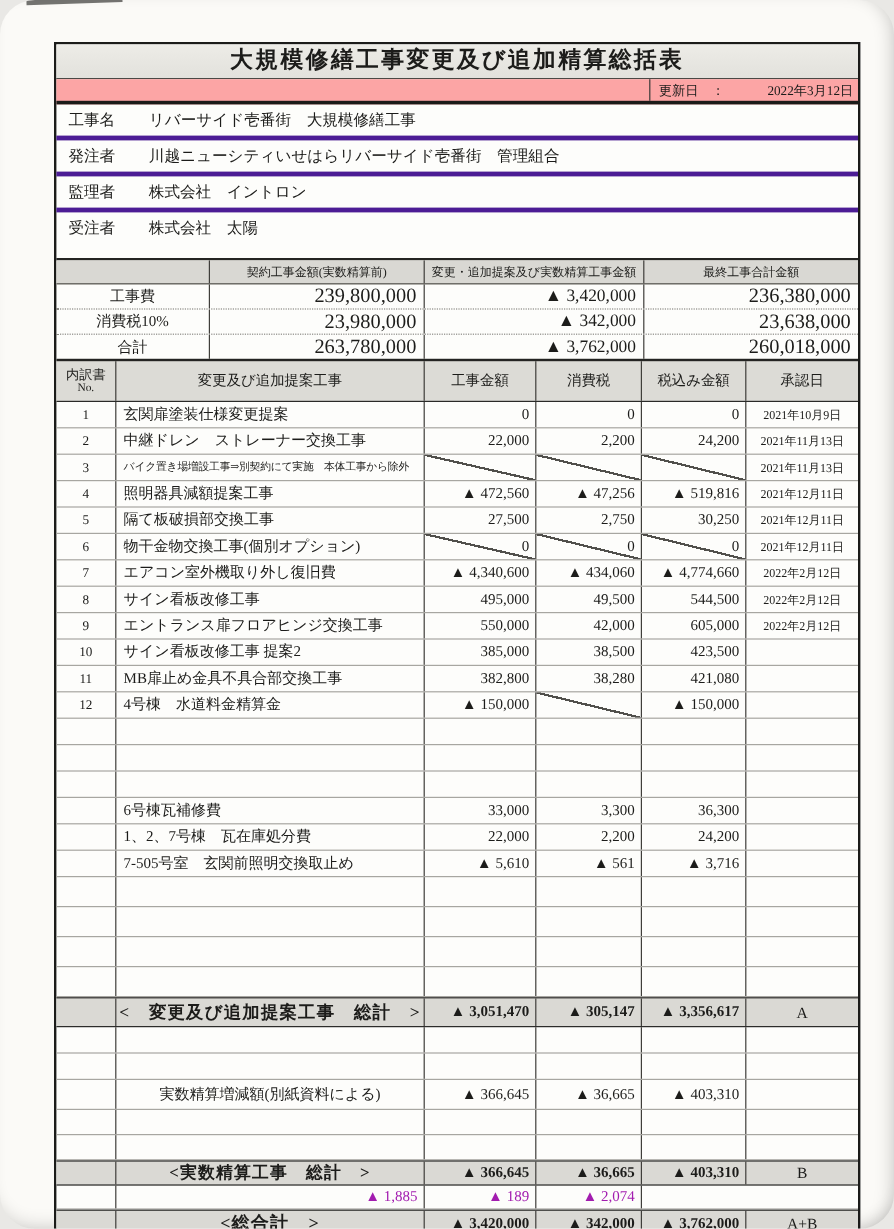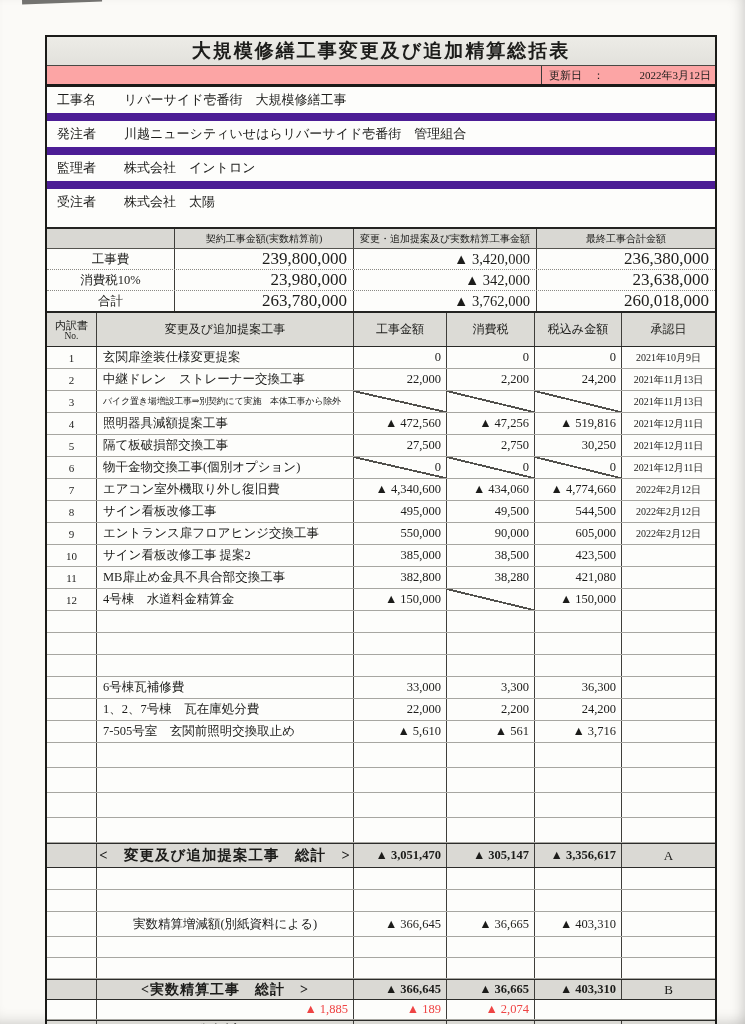--- a/index.html
+++ b/index.html
@@ -1,30 +1,30 @@
 <!DOCTYPE html>
 <html><head>
 <meta charset="utf-8">
 <style>
   html,body{margin:0;padding:0;background:#e9e8e5;}
   .page{position:relative;width:745px;height:1024px;background:#fbfaf7;overflow:hidden;
         font-family:"Liberation Serif","DejaVu Serif",serif;color:#1c1c1a;
-        box-shadow:inset -10px 0 14px -8px rgba(0,0,0,.18), inset 0 -12px 14px -9px rgba(0,0,0,.14);}
+        box-shadow:inset -10px 0 14px -8px rgba(0,0,0,.18), inset 0 -12px 14px -9px rgba(0,0,0,.14);border-radius:29px;}
   .scan-mark{position:absolute;left:22px;top:-4px;width:80px;height:7px;background:#3a3a38;transform:rotate(-2deg);opacity:.7;}
   .sheet{position:absolute;left:45px;top:35px;width:668px;border:2px solid #1b1b19;background:#fdfdfb;box-sizing:content-box;}
 
   
   .title-bar{height:28px;line-height:28px;text-align:center;font-size:19px;font-weight:bold;letter-spacing:2px;
              background:linear-gradient(#edecE7,#e2e1dc);border-bottom:1px solid #4a4945;}
   .update-row{height:18px;display:flex;justify-content:flex-end;border-bottom:3px solid #1b1b19;background:#fca5a5;}
   .update-cell{width:162px;border-left:1.5px solid #3a3a38;display:flex;justify-content:space-between;
                align-items:center;font-size:11px;padding:0 4px 0 7px;}
 
   
-  .info-row{height:26px;display:flex;align-items:center;border-bottom:8px solid #4c1d95;font-size:13px;}
+  .info-row{height:26px;display:flex;align-items:center;border-bottom:4px solid #4c1d95;font-size:13px;}
   .info-row:last-child{border-bottom:none;}
   .info-lbl{width:58px;padding-left:10px;flex:none;}
   .info-val{padding-left:9px;}
 
   
   .sum{border-top:2px solid #242422;margin-top:12px;}
   .sum-row{display:grid;grid-template-columns:128px 179px 183px 1fr;}
   .sum-c{border-right:1px solid #3f3e3a;display:flex;align-items:center;overflow:hidden;box-sizing:border-box;}
   .sum-row .sum-c:last-child{border-right:none;}
   .sum-head{height:19px;background:#d9d8d3;border-bottom:1px solid #55544f;}
@@ -58,21 +58,21 @@
   .k-spacer{height:25px;}
   .k-empty2{height:22px;}
   .k-empty3{height:21px;}
   .k-mid{height:25px;}
   .k-adj{height:20px;}
   .k-totalA{height:25px;}
   .k-totalB{height:21px;}
   .k-grand{height:22px;}
 
   .k-mid .c-desc,.k-adj .c-desc{justify-content:center;padding-left:0;}
-  .k-adj .c-amount,.k-adj .c-tax,.k-adj .c-total{color:#ef4444;}
+  .k-adj .c-amount,.k-adj .c-tax,.k-adj .c-total{color:#a21caf;}
 
   .k-totalA,.k-totalB,.k-grand{background:#dad9d4;border-top:1.5px solid #2c2c2a;border-bottom:1.5px solid #2c2c2a;}
   .k-totalA .c,.k-totalB .c,.k-grand .c{font-weight:bold;}
   .k-totalA .c-desc,.k-totalB .c-desc,.k-grand .c-desc{justify-content:center;padding-left:0;letter-spacing:1px;}
   .k-totalA .c-desc{font-size:14.5px;}
   .k-totalB .c-desc{font-size:14px;}
   .k-grand .c-desc{font-size:15px;}
   .k-totalA .c-date,.k-totalB .c-date,.k-grand .c-date{font-weight:normal;font-size:13px;}
 </style>
 </head>
@@ -211,21 +211,21 @@
           <div class="c c-desc">サイン看板改修工事</div>
           <div class="c c-amount">495,000</div>
           <div class="c c-tax">49,500</div>
           <div class="c c-total">544,500</div>
           <div class="c c-date">2022年2月12日</div>
         </div>
         <div class="trow k-item">
           <div class="c c-no">9</div>
           <div class="c c-desc">エントランス扉フロアヒンジ交換工事</div>
           <div class="c c-amount">550,000</div>
-          <div class="c c-tax">90,000</div>
+          <div class="c c-tax">42,000</div>
           <div class="c c-total">605,000</div>
           <div class="c c-date">2022年2月12日</div>
         </div>
         <div class="trow k-item">
           <div class="c c-no">10</div>
           <div class="c c-desc">サイン看板改修工事 提案2</div>
           <div class="c c-amount">385,000</div>
           <div class="c c-tax">38,500</div>
           <div class="c c-total">423,500</div>
           <div class="c c-date"></div>

